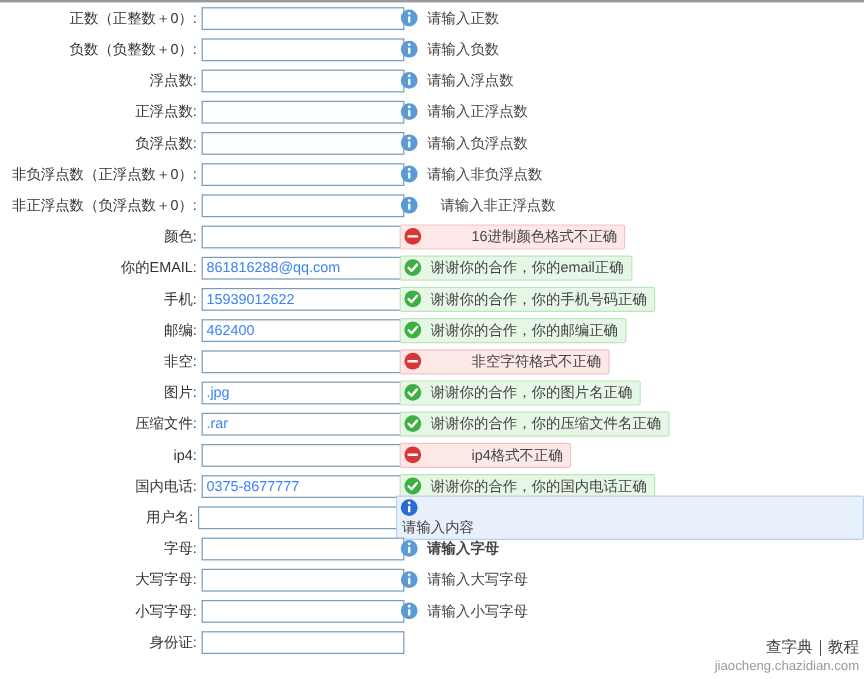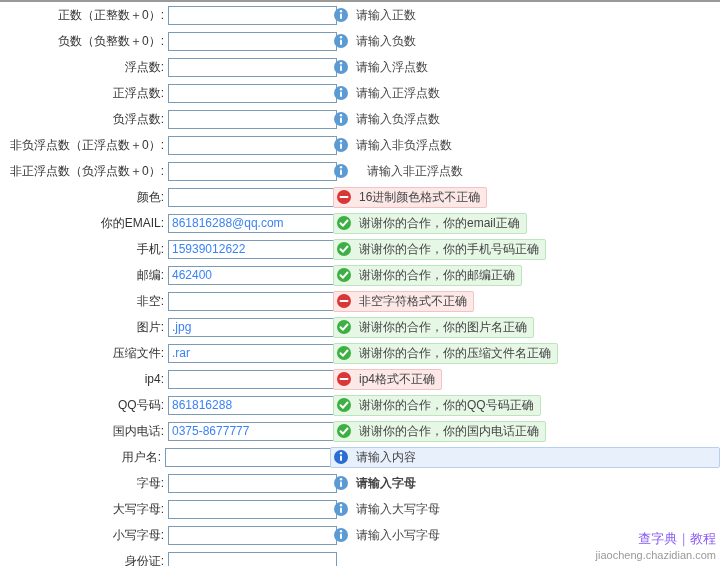--- a/index.html
+++ b/index.html
@@ -6,25 +6,25 @@
 body { font-family: "Microsoft YaHei", SimSun, Arial, sans-serif; font-size: 12px; color: #333; background: #fff; width: 720px; }
 .form-container { padding: 0 0 10px 0; border-top: 2px solid #999; }
 .row { display: flex; align-items: center; height: 26px; }
 .label-cell { width: 168px; text-align: right; padding-right: 4px; color: #333; font-size: 12px; }
 .input-cell { width: 155px; }
 .input-cell input { width: 169px; height: 19px; border: 1px solid #7a9ab5; padding: 0 3px; font-size: 12px; color: #3b82f6; font-family: Arial, sans-serif; }
 .msg-cell { flex: 1; margin-left: 10px; display: flex; align-items: center; height: 20px; }
 .msg-text { color: #444; font-size: 12px; padding-left: 2px; }
 .icon { width: 16px; height: 16px; display: inline-flex; align-items: center; justify-content: center; margin-right: 5px; flex-shrink: 0; }
 .icon svg { width: 16px; height: 16px; }
-.msg-error { background: #fde8e8; border: 1px solid #f5c2c2; border-radius: 2px; padding: 1px 6px 1px 2px; width: auto; display: inline-flex; }
+.msg-error { background: #fde8e8; border: 1px solid #f5c2c2; border-radius: 2px; padding: 1px 6px 1px 2px; width: auto; display: inline-flex; gap: 34px; }
 .msg-success { background: #e6f7e6; border: 1px solid #bde5bd; border-radius: 2px; padding: 1px 6px 1px 2px; width: auto; display: inline-flex; }
-.msg-focus-box { background: #e8f0fc; border: 1px solid #b8cfef; border-radius: 2px; padding: 1px 6px 1px 2px; width: 390px; display: inline-flex; }
+.msg-focus-box { background: #e8f0fc; border: 1px solid #b8cfef; border-radius: 2px; padding: 1px 6px 1px 2px; width: 390px; display: inline-flex; flex-direction: column; }
 .watermark { position: fixed; right: 4px; bottom: 4px; text-align: right; font-size: 11px; color: #999; font-family: Arial, sans-serif; line-height: 1.3; }
-.watermark .line1 { font-size: 13px; color: #8b5cf6; }
+.watermark .line1 { font-size: 13px; color: #404040; }
 </style>
 </head>
 <body>
 
 <div class="form-container" id="rows-host">
     <div class="row">
       <div class="label-cell">正数（正整数＋0）:</div>
       <div class="input-cell"><input type="text" value="" style=""></div>
       <div class="msg-cell">
         <div style="display: inline-flex; align-items: center;">
@@ -245,35 +245,20 @@
       <div class="input-cell"><input type="text" value="" style=""></div>
       <div class="msg-cell">
         <div class="msg-error">
           <span class="icon">
             <svg viewBox="0 0 16 16">
               <circle cx="8" cy="8" r="7" fill="#d93636"></circle>
               <rect x="3.5" y="7" width="9" height="2" rx="1" fill="#fff"></rect>
             </svg>
           </span>
           <span class="msg-text">ip4格式不正确</span>
-        </div>
-      </div>
-    </div>
-    <div class="row">
-      <div class="label-cell">QQ号码:</div>
-      <div class="input-cell"><input type="text" value="861816288" style=""></div>
-      <div class="msg-cell">
-        <div class="msg-success">
-          <span class="icon">
-            <svg viewBox="0 0 16 16">
-              <circle cx="8" cy="8" r="7" fill="#3cb043"></circle>
-              <path d="M4.5 8.2 L7 10.7 L11.5 5.5" stroke="#fff" stroke-width="2" fill="none" stroke-linecap="round" stroke-linejoin="round"></path>
-            </svg>
-          </span>
-          <span class="msg-text">谢谢你的合作，你的QQ号码正确</span>
         </div>
       </div>
     </div>
     <div class="row">
       <div class="label-cell">国内电话:</div>
       <div class="input-cell"><input type="text" value="0375-8677777" style=""></div>
       <div class="msg-cell">
         <div class="msg-success">
           <span class="icon">
             <svg viewBox="0 0 16 16">

